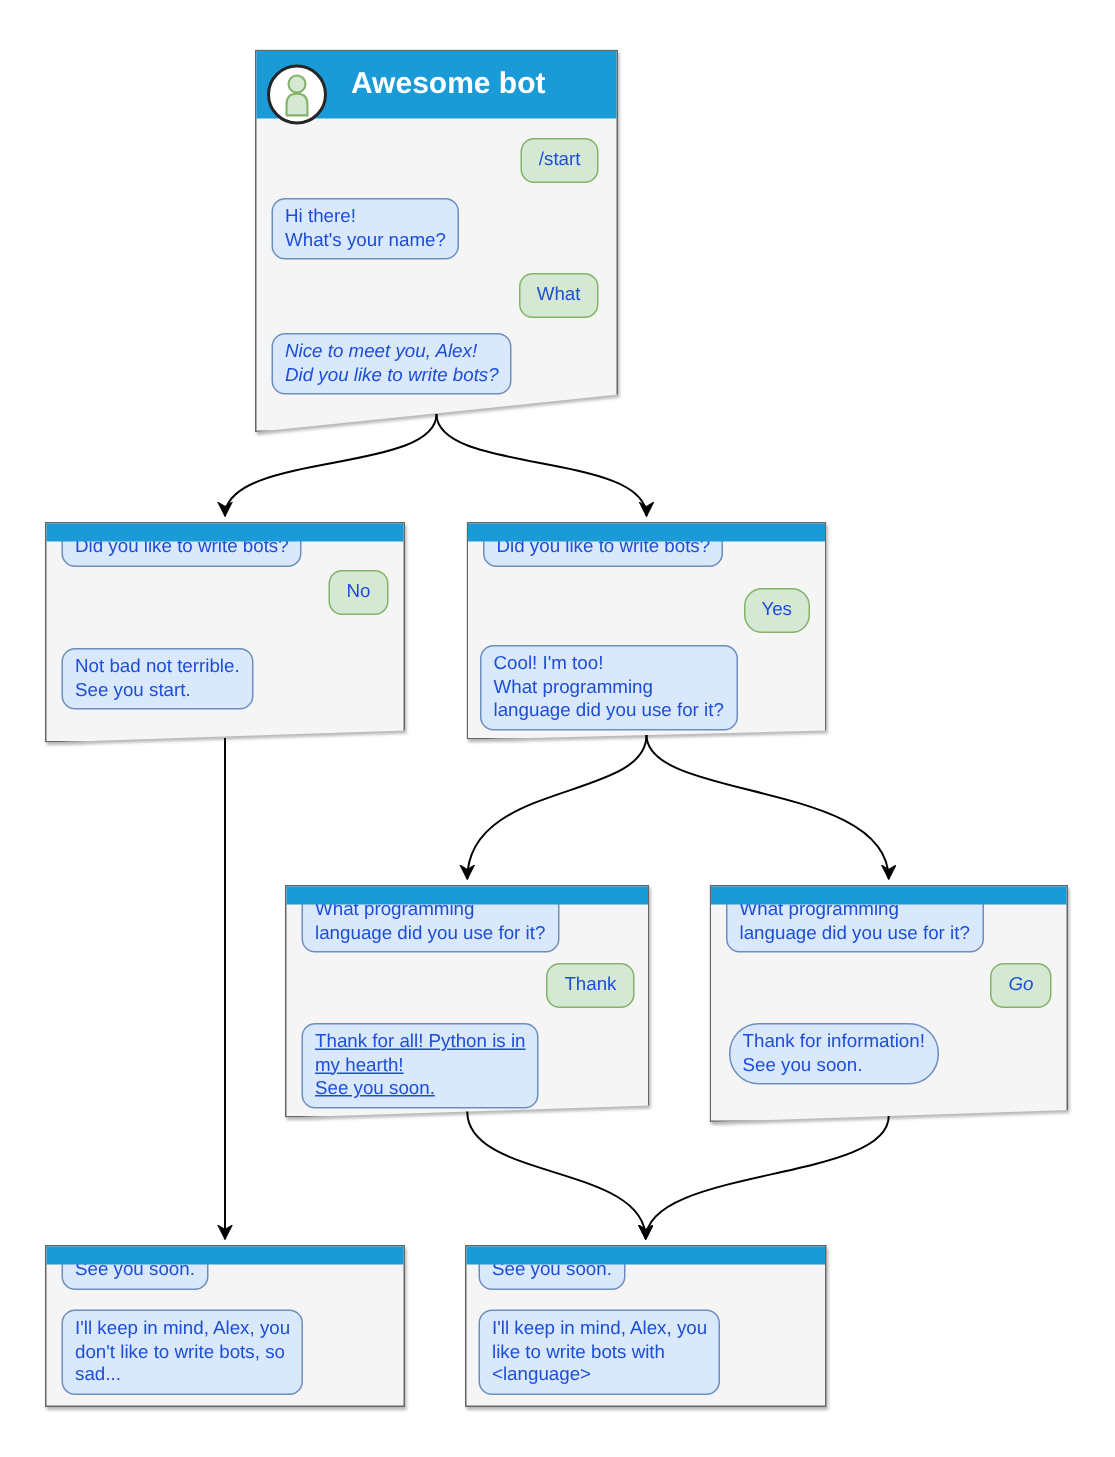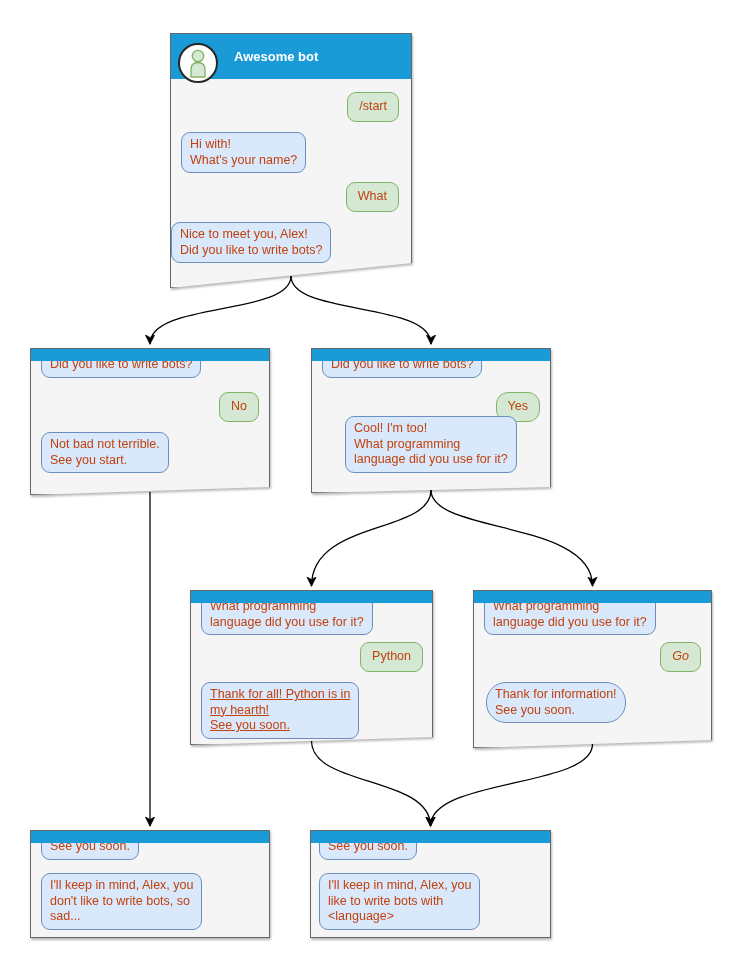--- a/index.html
+++ b/index.html
@@ -27,33 +27,33 @@
     border:1px solid var(--win-border);
     box-sizing:border-box;width:100%;height:100%;
   }
   .titlebar{
     position:absolute;left:0;top:0;right:0;background:var(--bar-blue);z-index:3;
   }
   .titlebar.tall{height:45px;}
   .titlebar.thin{height:12px;}
   .title{
     position:absolute;left:63px;top:0;line-height:45px;
-    color:#ffffff;font-weight:bold;font-size:13px;white-space:nowrap;
+    color:#ffffff;font-weight:bold;font-size:20px;white-space:nowrap;
   }
   .avatar{
     position:absolute;left:7px;top:9px;width:40px;height:40px;border-radius:50%;
     background:#ffffff;border:2.5px solid #262626;box-sizing:border-box;
     display:flex;align-items:center;justify-content:center;overflow:hidden;
   }
   .body{position:absolute;left:0;right:0;bottom:0;z-index:1;}
   .body.t45{top:45px;}
   .body.t12{top:12px;}
 
   .msg{
-    position:absolute;font-size:12.5px;line-height:15.5px;color:#c2410c;
+    position:absolute;font-size:12.5px;line-height:15.5px;color:#1d4ed8;
     padding:4px 8px;border-radius:9px;white-space:pre-line;box-sizing:border-box;
     max-width:200px;
   }
   .msg.bot{background:var(--bot-bg);border:1px solid var(--bot-br);}
   .msg.user{background:var(--user-bg);border:1px solid var(--user-br);padding:6px 11px;}
 
   
   .pos-w0{left:170px;top:33px;width:242px;height:255px;}
   .w0{clip-path:polygon(0 0,100% 0,100% 230px,0 100%);}
   .pos-w1{left:30px;top:348px;width:240px;height:147px;}
@@ -95,61 +95,61 @@
         <span class="avatar">
           <svg width="26" height="30" viewBox="0 0 24 28">
             <circle cx="12" cy="7.5" r="5.3" fill="#D5E8D4" stroke="#82B366" stroke-width="1.3"></circle>
             <path d="M5.5,27 V20 C5.5,15.5 8,13.5 12,13.5 C16,13.5 18.5,15.5 18.5,20 V27 Z" fill="#D5E8D4" stroke="#82B366" stroke-width="1.3"></path>
           </svg>
         </span>
         <span class="title">Awesome bot</span>
       </div>
       <div class="body t45">
         <div class="msg user" style="top:13px;right:12px;">/start</div>
-        <div class="msg bot" style="top:53px;left:10px;">Hi with!
+        <div class="msg bot" style="top:53px;left:10px;">Hi there!
 What's your name?</div>
         <div class="msg user" style="top:103px;right:12px;">What</div>
-        <div class="msg bot" style="top:143px;left:0;">Nice to meet you, Alex!
+        <div class="msg bot" style="top:143px;left:10px;font-style:italic;">Nice to meet you, Alex!
 Did you like to write bots?</div>
       </div>
     </div>
   </div>
 
   <div class="win-wrap pos-w1">
     <div class="win w1">
       <div class="titlebar thin"></div>
       <div class="body t12">
         <div class="msg bot" style="top:-9px;left:10px;">Did you like to write bots?</div>
-        <div class="msg user" style="top:31px;right:10px;">No</div>
+        <div class="msg user" style="top:19px;right:10px;">No</div>
         <div class="msg bot" style="top:71px;left:10px;">Not bad not terrible.
 See you start.</div>
       </div>
     </div>
   </div>
 
   <div class="win-wrap pos-w2">
     <div class="win w2">
       <div class="titlebar thin"></div>
       <div class="body t12">
         <div class="msg bot" style="top:-9px;left:10px;">Did you like to write bots?</div>
         <div class="msg user" style="top:31px;right:10px;border-radius:12px;">Yes</div>
-        <div class="msg bot" style="top:55px;left:8px;margin-left:25px;">Cool! I'm too!
+        <div class="msg bot" style="top:69px;left:8px;">Cool! I'm too!
 What programming
 language did you use for it?</div>
       </div>
     </div>
   </div>
 
   <div class="win-wrap pos-w3">
     <div class="win w3">
       <div class="titlebar thin"></div>
       <div class="body t12">
         <div class="msg bot" style="top:-9px;left:10px;">What programming
 language did you use for it?</div>
-        <div class="msg user" style="top:39px;right:9px;">Python</div>
+        <div class="msg user" style="top:39px;right:9px;">Thank</div>
         <div class="msg bot" style="top:79px;left:10px;text-decoration:underline;">Thank for all! Python is in
 my hearth!
 See you soon.</div>
       </div>
     </div>
   </div>
 
   <div class="win-wrap pos-w4">
     <div class="win w4">
       <div class="titlebar thin"></div>

